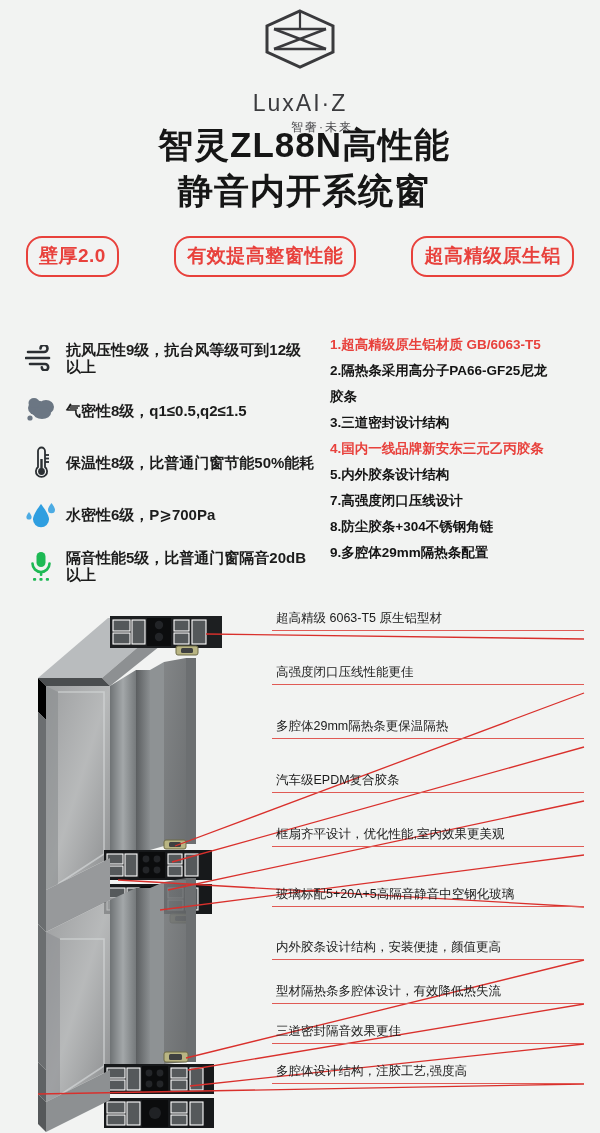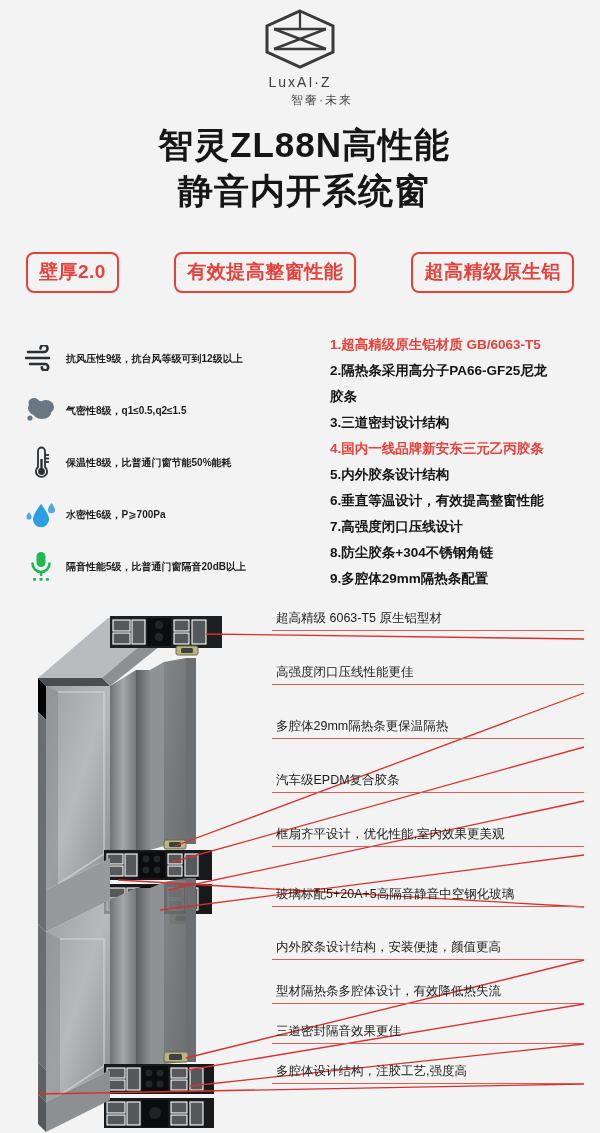--- a/index.html
+++ b/index.html
@@ -19,22 +19,22 @@
   
   .brand {
     position: absolute;
     top: 8px; left: 0; right: 0;
     display: flex;
     flex-direction: column;
     align-items: center;
   }
   .logo-mark { width: 78px; height: 62px; display: block; }
   .brand-name {
-    margin-top: 4px;
-    font-size: 14px;
+    margin-top: 20px;
+    font-size: 23px;
     letter-spacing: 2px;
     color: #3b3b3e;
     font-weight: 500;
   }
   .brand-sub {
     margin-top: 2px;
     font-size: 12px;
     letter-spacing: 2px;
     color: #4a4a4d;
     margin-left: 44px;
@@ -59,29 +59,28 @@
   
   .badges {
     position: absolute;
     top: 236px; left: 26px; right: 26px;
     display: flex;
     justify-content: space-between;
     align-items: center;
   }
   .badge {
     border: 2.5px solid #e8413c;
-    border-radius: 8px;
+    border-radius: 16px;
     color: #e8413c;
     font-size: 19px;
     font-weight: bold;
     letter-spacing: 0.5px;
     padding: 5px 11px 6px;
     white-space: nowrap;
     background: transparent;
-    margin-top: 16px;
   }
 
   
   .specs {
     position: absolute;
     top: 336px;
     left: 24px;
     width: 292px;
   }
   .spec-row {
@@ -94,21 +93,21 @@
     width: 34px;
     min-width: 34px;
     height: 34px;
     margin-right: 8px;
     display: flex;
     align-items: center;
     justify-content: center;
   }
   .spec-icon svg { display: block; }
   .spec-text {
-    font-size: 10px;
+    font-size: 15px;
     font-weight: bold;
     color: #1c1c1c;
     line-height: 17px;
     letter-spacing: 0px;
   }
 
   
   .points {
     position: absolute;
     top: 332px;
@@ -271,21 +270,20 @@
 
   </div>
 
   <div class="points">
     <div class="point red"><span>1.</span><span>超高精级原生铝材质 GB/6063-T5</span></div>
     <div class="point"><span>2.</span><span>隔热条采用高分子PA66-GF25尼龙</span></div>
     <div class="point"><span>胶条</span></div>
     <div class="point"><span>3.</span><span>三道密封设计结构</span></div>
     <div class="point red"><span>4.</span><span>国内一线品牌新安东三元乙丙胶条</span></div>
     <div class="point"><span>5.</span><span>内外胶条设计结构</span></div>
-    <div class="point"><span>6.</span><span>垂直等温设计，有效提高整窗性能</span></div>
     <div class="point"><span>7.</span><span>高强度闭口压线设计</span></div>
     <div class="point"><span>8.</span><span>防尘胶条+304不锈钢角链</span></div>
     <div class="point"><span>9.</span><span>多腔体29mm隔热条配置</span></div>
   </div>
 
   <div class="diagram">
     <svg width="600" height="533" viewBox="0 0 600 533">
       <defs>
         <linearGradient id="alTop" x1="0" y1="0" x2="1" y2="0">
           <stop offset="0%" stop-color="#9b9ea0"></stop>

